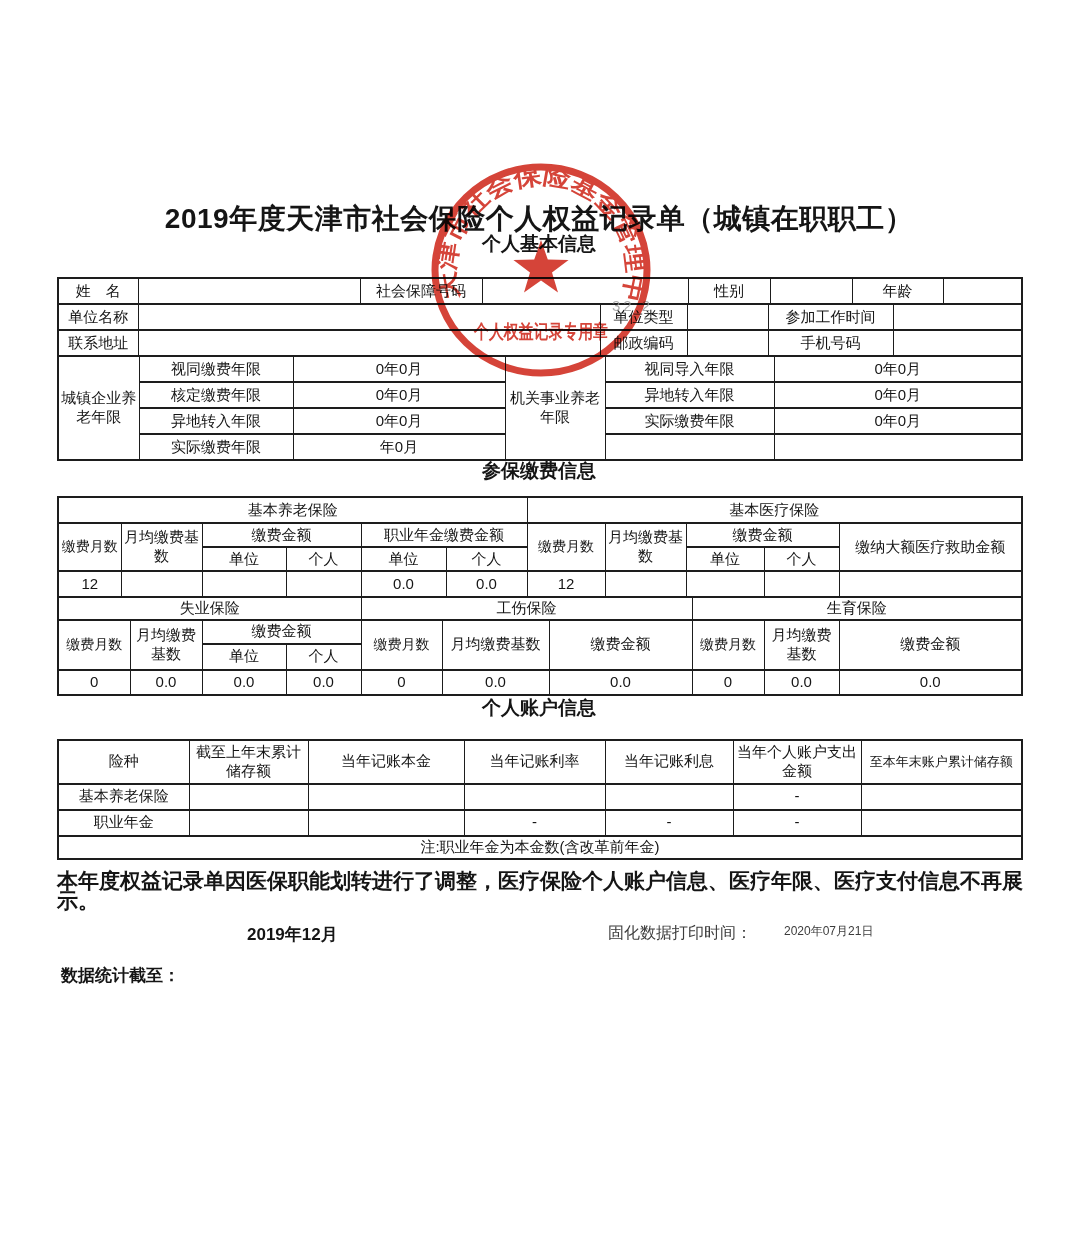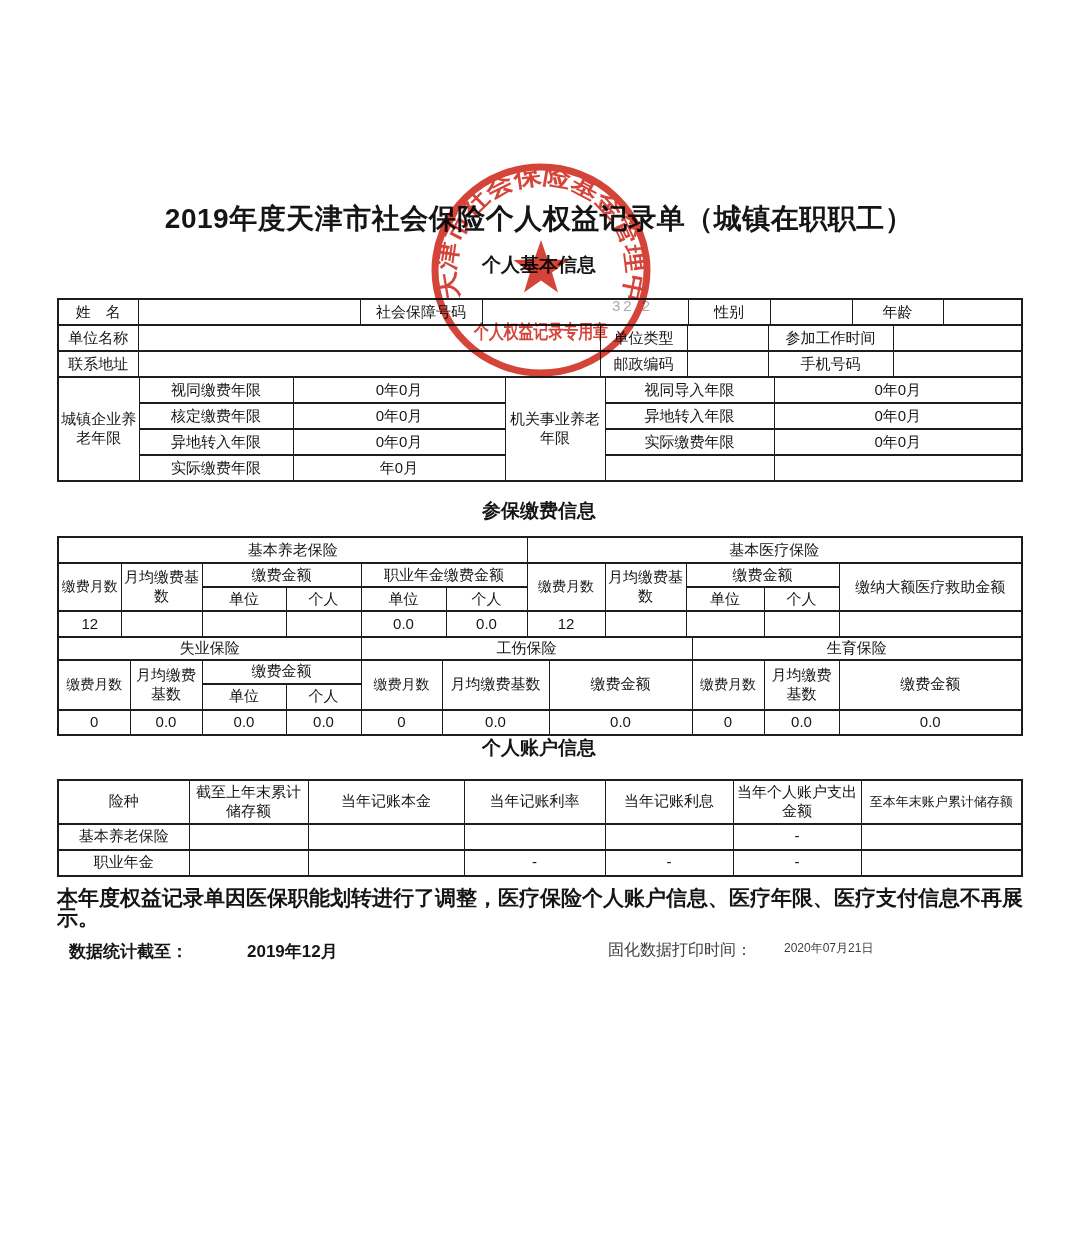--- a/index.html
+++ b/index.html
@@ -1,37 +1,37 @@
 <!DOCTYPE html>
 <html><head>
 <meta charset="utf-8">
 <style>
   html,body{margin:0;padding:0;background:#ffffff;}
   .page{position:relative;width:1080px;height:1241px;background:#fff;overflow:hidden;
         font-family:Liberation Sans, sans-serif;color:#151515;}
   .doc-title{padding-top:204px;width:964px;margin-left:57px;text-align:center;
              font-size:28px;font-weight:bold;letter-spacing:0.5px;line-height:30px;}
   .sec-title{width:964px;margin-left:57px;text-align:center;font-size:19px;font-weight:bold;line-height:20px;}
-  .s1{margin-top:21px;}
-  .s2{margin-top:19px;}
+  .s1{}
+  .s2{}
   .s3{margin-top:2px;}
   table.t{border-collapse:collapse;table-layout:fixed;margin-left:57px;width:966px;
           font-size:15px;border:2px solid #1d1d1d;}
   table.t td{border:1px solid #1d1d1d;border-top:2px solid #1d1d1d;border-bottom:2px solid #1d1d1d;
              text-align:center;vertical-align:middle;padding:1px 2px;overflow:hidden;line-height:1.25;}
   table.stack{margin-top:-2px;}
   .t1{margin-top:23px;}
   .t3{margin-top:15px;}
   .t5{margin-top:21px;}
   td.note-cell{text-align:left;padding-left:4px;font-size:15px;}
   td.nowrap-sm{white-space:nowrap;font-size:13px;}
   .notice{margin:11px 0 12px 57px;width:1000px;font-size:21px;font-weight:bold;line-height:20px;}
   .stats{position:relative;margin-left:57px;margin-top:7px;height:22px;font-size:17px;}
   .stats span{position:absolute;top:0;white-space:nowrap;}
-  .stat-label{left:12px;font-weight:bold;}
+  .stat-label{left:4px;font-weight:bold;margin-top:41px;}
   .stat-value{left:190px;font-weight:bold;}
   .print-label{left:551px;font-size:16px;color:#3c3c3c;}
   .print-value{left:727px;font-size:12px;color:#3c3c3c;}
   .stamp{position:absolute;left:418px;top:150px;mix-blend-mode:multiply;opacity:0.88;}
   .ssn-faint{position:absolute;left:612px;top:297px;font-size:15px;color:#979797;
              letter-spacing:3px;opacity:0.8;}
 </style>
 </head>
 <body>
 
@@ -270,20 +270,23 @@
     </tr>
     <tr style="height:26px">
       <td>职业年金</td>
       <td></td>
       <td></td>
       <td>-</td>
       <td>-</td>
       <td>-</td>
       <td></td>
     </tr>
+    <tr style="height:23px">
+      <td colspan="7" class="note-cell">注:职业年金为本金数(含改革前年金)</td>
+    </tr>
   </tbody>
     </table>
 
   <div class="notice">本年度权益记录单因医保职能划转进行了调整，医疗保险个人账户信息、医疗年限、医疗支付信息不再展示。</div>
 
   <div class="stats">
     <span class="stat-label">数据统计截至：</span>
     <span class="stat-value">2019年12月</span>
     <span class="print-label">固化数据打印时间：</span>
     <span class="print-value">2020年07月21日</span>

